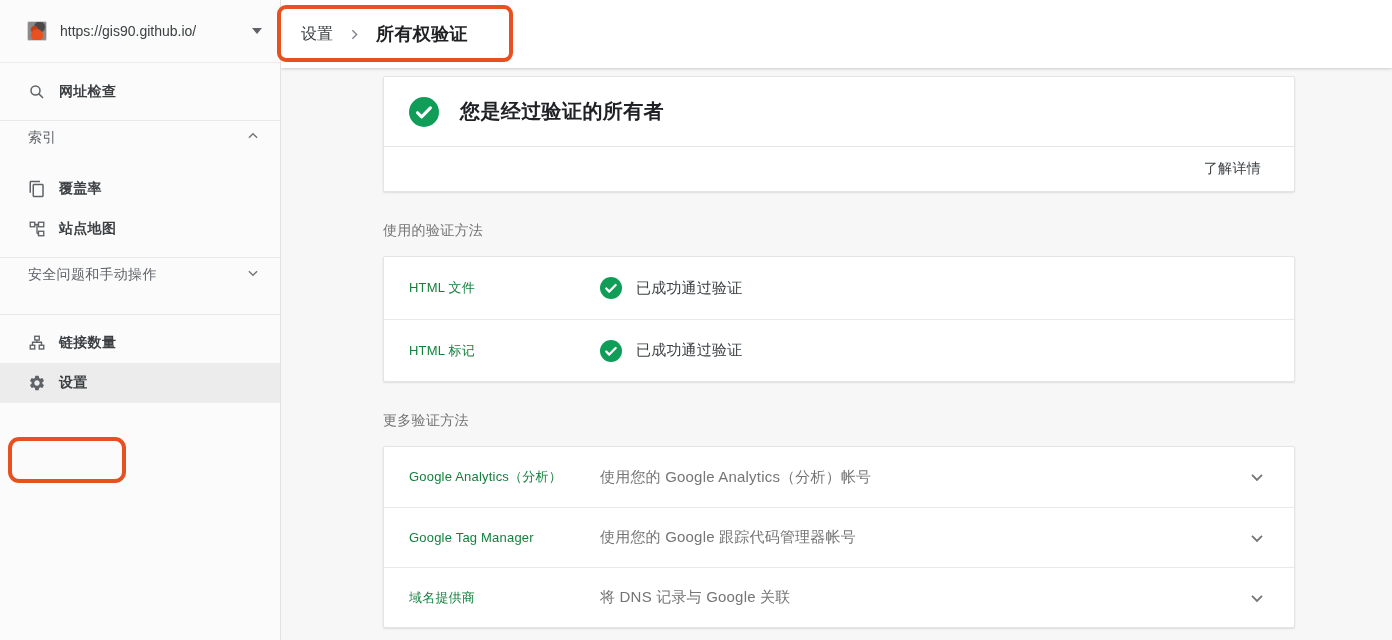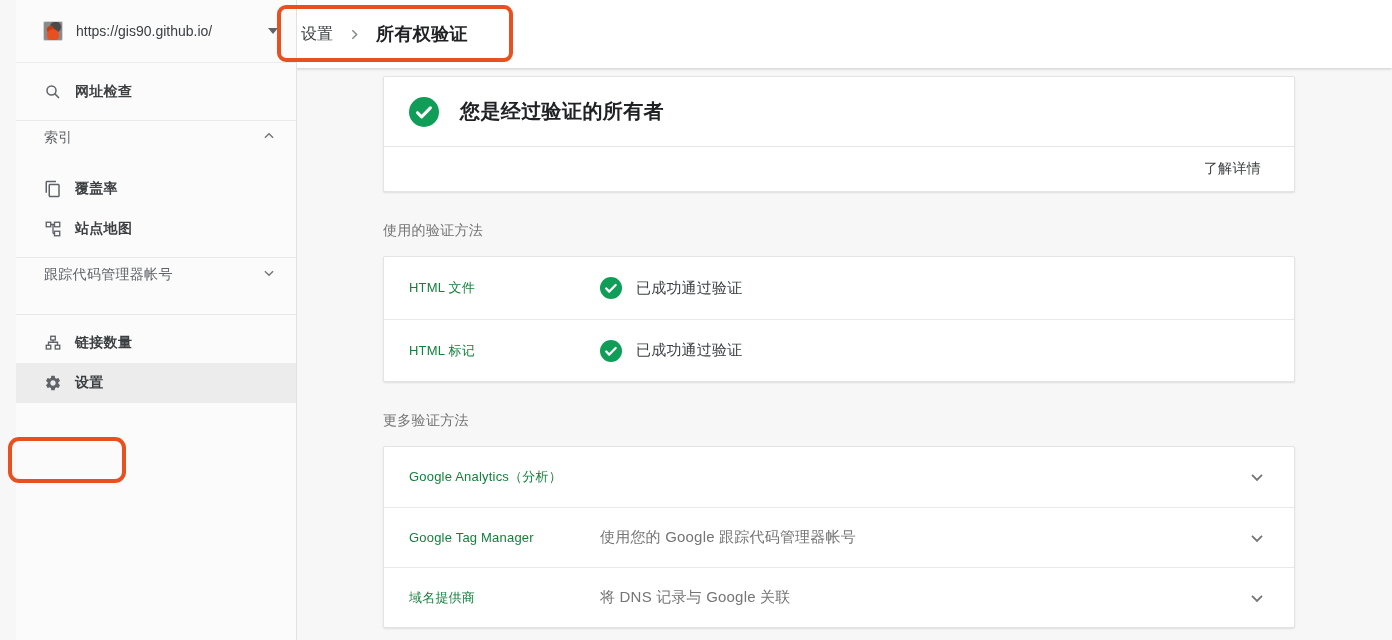--- a/index.html
+++ b/index.html
@@ -6,21 +6,21 @@
   html,body { width:1392px; height:640px; overflow:hidden; }
   body {
     position:relative;
     background:#f7f7f8;
     font-family:"Liberation Sans","DejaVu Sans",sans-serif;
     color:#202124;
   }
 
   
   .sidebar {
-    position:absolute; left:16px; top:0; bottom:0; width:281px;
+    position:absolute; left:0; top:0; bottom:0; width:281px;
     background:#fbfbfb; border-right:1px solid #e2e2e2; z-index:2;
   }
   .site-selector {
     height:63px; display:flex; align-items:center;
     padding:0 18px 0 27px; border-bottom:1px solid #ececec;
     cursor:pointer;
   }
   .favicon {
     width:20px; height:20px; flex:none;
     border:1px solid #d6d6d6; border-radius:2px;
@@ -159,21 +159,21 @@
             <rect x="14" y="15" width="7" height="6"></rect>
           <path d="M9 6h3M12 6v12M12 6h2M12 18h2"></path>
         </svg>
       </span>
       <span class="nav-label">站点地图</span>
     </div>
 
     <div class="nav-divider"></div>
 
     <div class="nav-section">
-      <span class="nav-section-label">跟踪代码管理器帐号</span>
+      <span class="nav-section-label">安全问题和手动操作</span>
       <span class="chev">
         <svg viewBox="0 0 24 24" fill="none" stroke="#757575" stroke-width="2.4">
             <path d="M5 9l7 7 7-7"></path>
           </svg>
       </span>
     </div>
 
     <div class="nav-divider"></div>
 
     <div class="nav-item">
@@ -252,20 +252,21 @@
         </span>
         <span class="row-status">已成功通过验证</span>
       </div>
     </div>
 
     <div class="section-label">更多验证方法</div>
 
     <div class="card">
       <div class="mrow">
         <span class="row-label">Google Analytics（分析）</span>
+        <span class="row-desc">使用您的 Google Analytics（分析）帐号</span>
         <span class="row-spacer"></span>
         <span class="chev-down">
           <svg viewBox="0 0 24 24" fill="none" stroke="#757575" stroke-width="2.2">
               <path d="M6 9.5l6 6 6-6"></path>
             </svg>
         </span>
       </div>
       <div class="mrow">
         <span class="row-label">Google Tag Manager</span>
         <span class="row-desc">使用您的 Google 跟踪代码管理器帐号</span>

